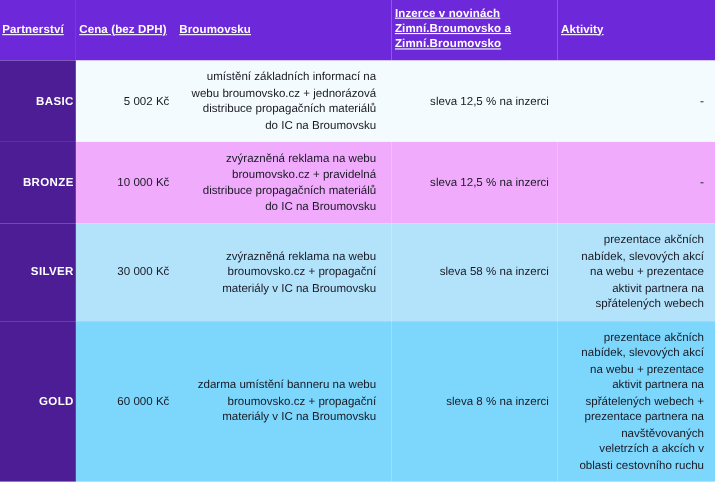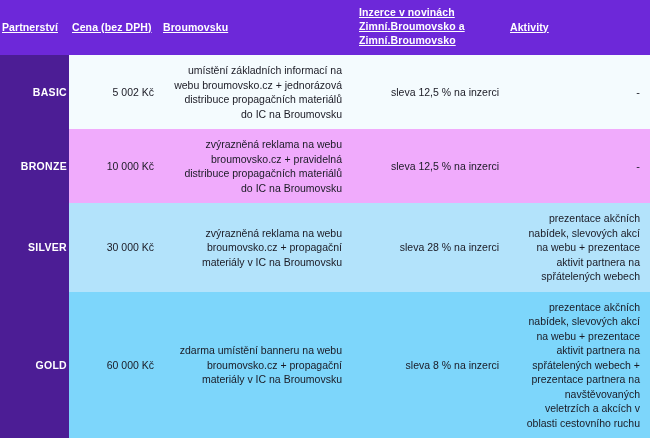--- a/index.html
+++ b/index.html
@@ -124,21 +124,21 @@
         <td class="price">10 000 Kč</td>
         <td class="promo">zvýrazněná reklama na webu broumovsko.cz + pravidelná distribuce propagačních materiálů do IC na Broumovsku</td>
         <td class="ad">sleva 12,5 % na inzerci</td>
         <td class="act dash">-</td>
       </tr>
 
       <tr class="row-silver">
         <td class="tier">SILVER</td>
         <td class="price">30 000 Kč</td>
         <td class="promo">zvýrazněná reklama na webu broumovsko.cz + propagační materiály v IC na Broumovsku</td>
-        <td class="ad">sleva 28 % na inzerci</td>
+        <td class="ad">sleva 58 % na inzerci</td>
         <td class="act">prezentace akčních nabídek, slevových akcí na webu + prezentace aktivit partnera na spřátelených webech</td>
       </tr>
 
       <tr class="row-gold">
         <td class="tier">GOLD</td>
         <td class="price">60 000 Kč</td>
         <td class="promo">zdarma umístění banneru na webu broumovsko.cz  + propagační materiály v IC na Broumovsku</td>
         <td class="ad">sleva 8 % na inzerci</td>
         <td class="act">prezentace akčních nabídek, slevových akcí na webu + prezentace aktivit partnera na spřátelených webech + prezentace partnera na navštěvovaných veletrzích a akcích v oblasti cestovního ruchu</td>
       </tr>

